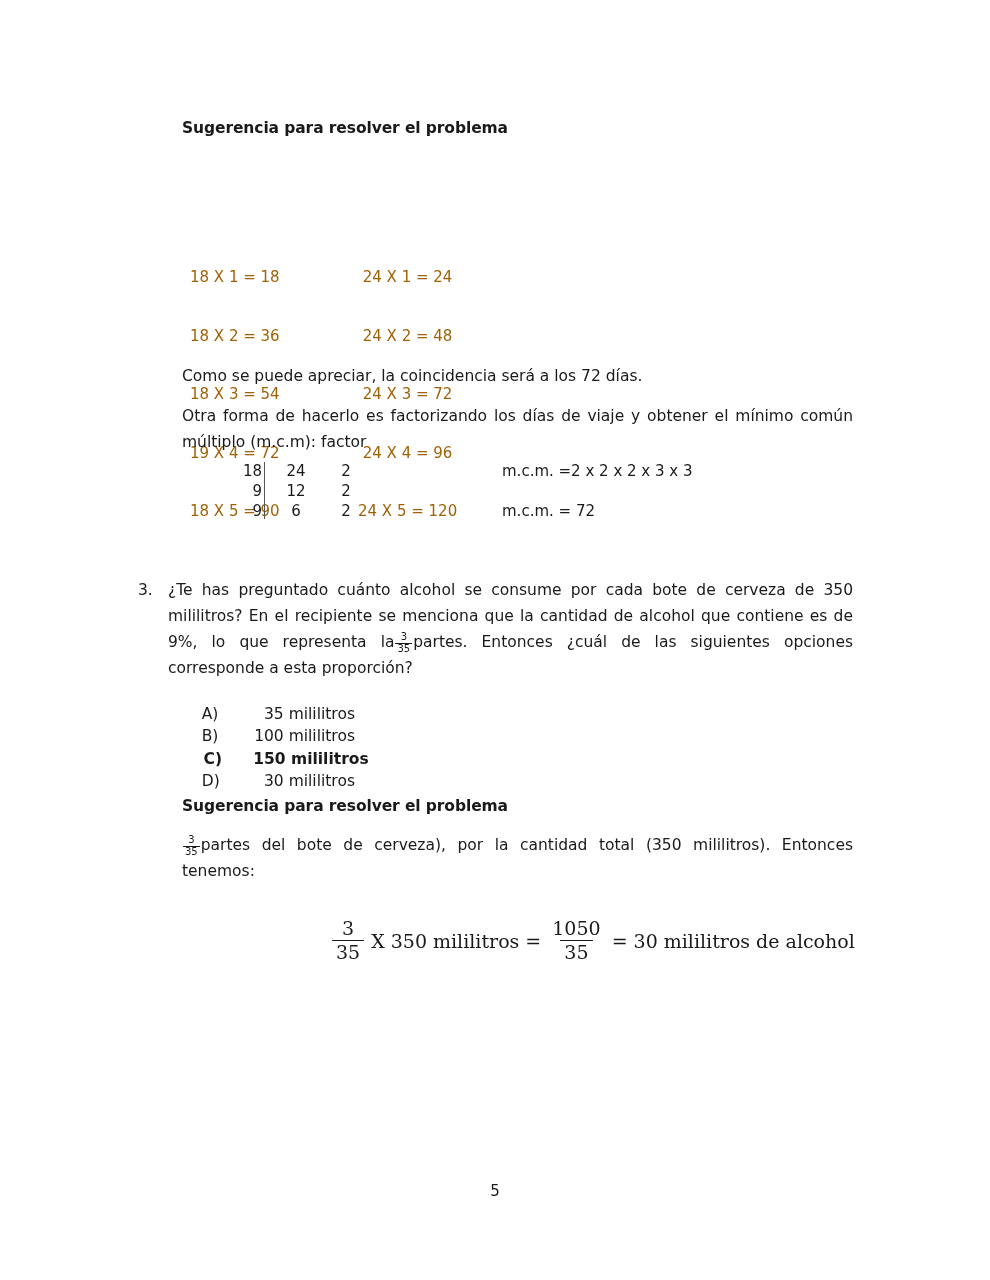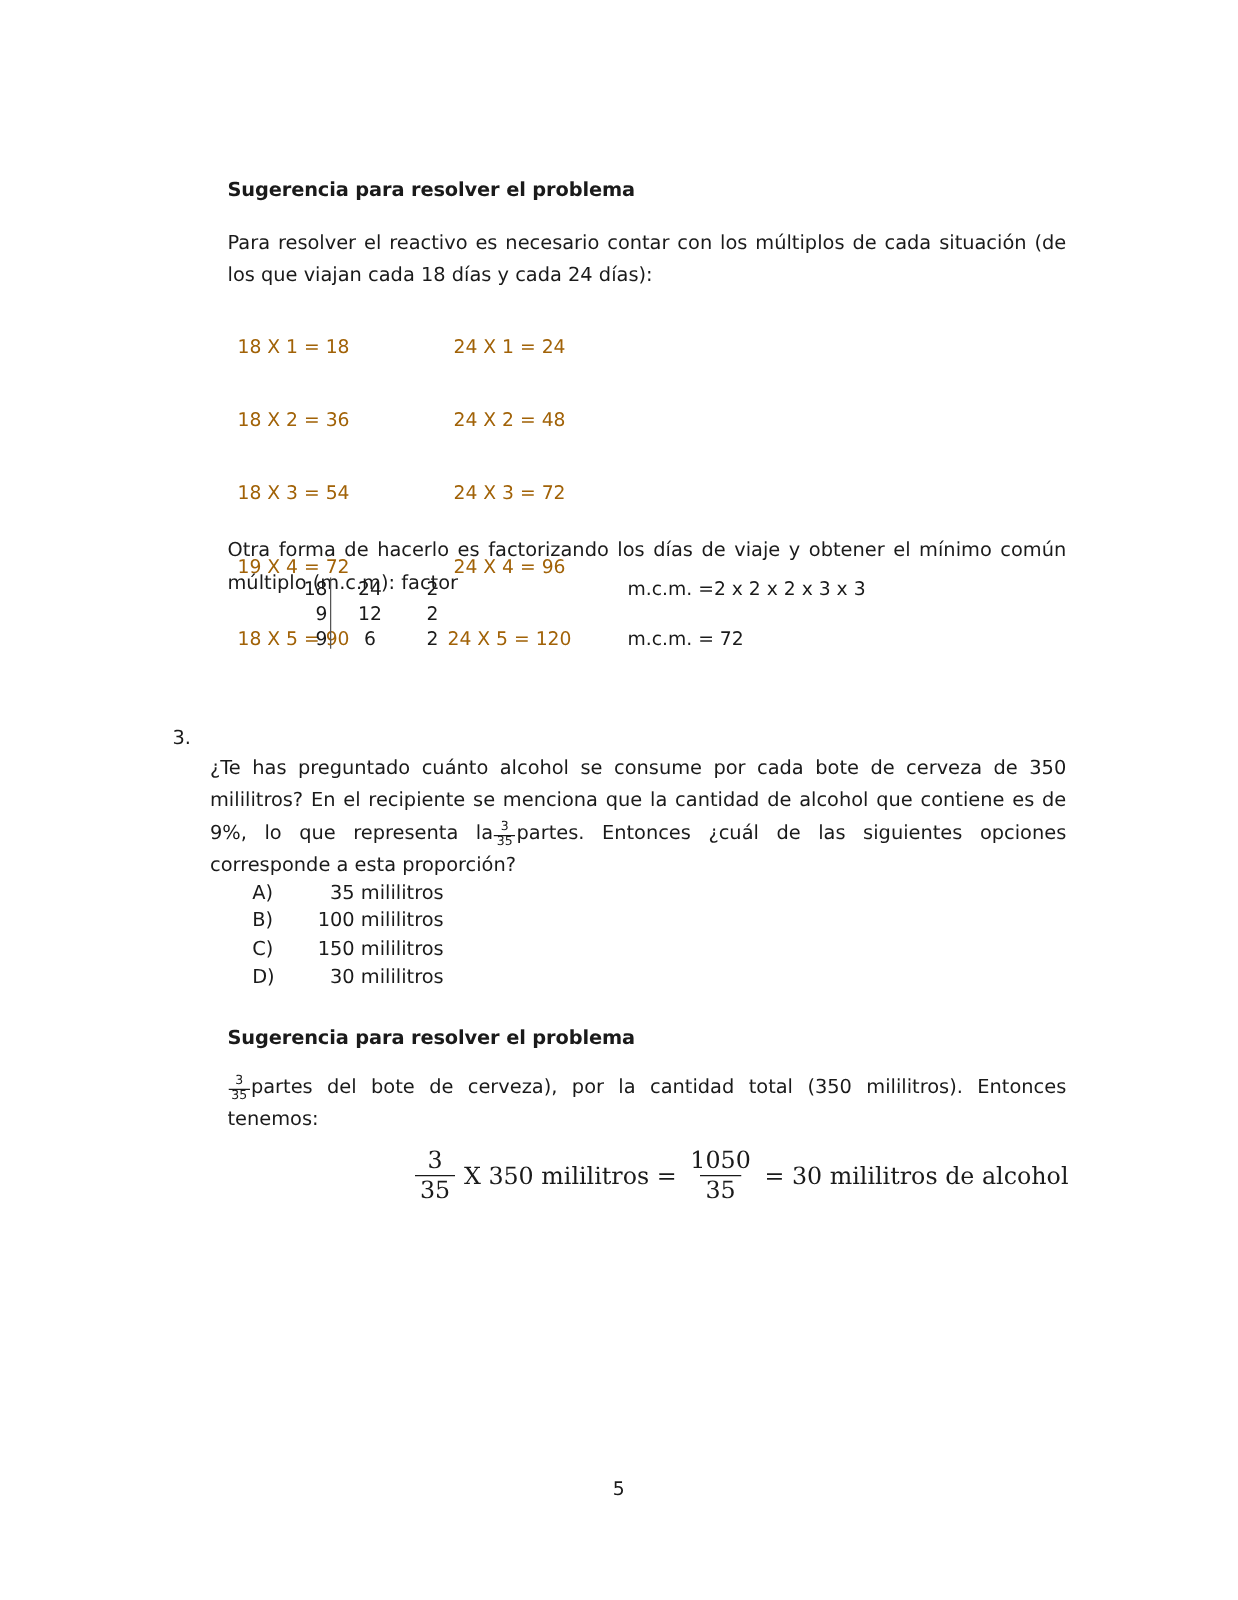--- a/index.html
+++ b/index.html
@@ -19,21 +19,20 @@
     position: absolute;
     inset: 0;
   }
 
   
   .block {
     position: absolute;
     font-size: 15.5px;
     line-height: 26px;
     color: #1a1a1a;
-    margin-top: 24px;
   }
   .heading {
     font-weight: bold;
     font-size: 15.5px;
     letter-spacing: -0.1px;
   }
   .para {
     text-align: justify;
     text-justify: inter-word;
   }
@@ -155,38 +154,38 @@
     left: 0;
   }
 </style>
 </head>
 <body>
 
 <div class="page">
 
   <div class="block heading" style="left:182px; top:115px; width:680px;">Sugerencia para resolver el problema</div>
 
-  <div class="block para" style="left:182px; top:157px; width:671px;">Para resolver el reactivo es necesario contar con los múltiplos de cada situación (de los que viajan cada 18 días y cada 24 días):</div>
 
   <div class="mult-table" style="left:190px; top:229px;">
     <span class="mult-row">18 X 1 = 18</span>
     <span class="mult-row">18 X 2 = 36</span>
     <span class="mult-row">18 X 3 = 54</span>
     <span class="mult-row">19 X 4 = 72</span>
     <span class="mult-row">18 X 5 = 90</span>
   </div>
 
   <div class="mult-table" style="left:358px; top:229px;text-align:center;">
     <span class="mult-row">24 X 1 = 24</span>
     <span class="mult-row">24 X 2 = 48</span>
     <span class="mult-row">24 X 3 = 72</span>
     <span class="mult-row">24 X 4 = 96</span>
     <span class="mult-row">24 X 5 = 120</span>
   </div>
 
+  <div class="block para" style="left:182px; top:363px; width:671px;">Como se puede apreciar, la coincidencia será a los 72 días.</div>
 
   <div class="block para" style="left:182px; top:403px; width:671px;">Otra forma de hacerlo es factorizando los días de viaje y obtener el mínimo común múltiplo (m.c.m): factor</div>
 
   <div class="factor-wrap" style="left:218px; top:461px;">
     <div class="fbar"></div>
     <div class="factor-grid">
       <div class="fcell c1">18</div>
       <div class="fcell"></div>
       <div class="fcell c2">24</div>
       <div class="fcell c3">2</div>
@@ -210,21 +209,21 @@
   <div class="q-number" style="left:138px; top:577px;">3.</div>
 
   <div class="block para" style="left:168px; top:577px; width:685px;"><span>¿Te has preguntado cuánto alcohol se consume por cada bote de cerveza de 350 mililitros? En el recipiente se menciona que la cantidad de alcohol que contiene es de 9%, lo que representa la</span><span class="frac"><span class="num">3</span><span class="den">35</span></span><span>partes. Entonces ¿cuál de las siguientes opciones corresponde a esta proporción?</span></div>
 
   <div class="opt-row" style="left:182px; top:680px;">
     <span class="opt-letter">A)</span><span class="opt-value">35</span> <span>mililitros</span>
   </div>
   <div class="opt-row" style="left:182px; top:702px;">
     <span class="opt-letter">B)</span><span class="opt-value">100</span> <span>mililitros</span>
   </div>
-  <div class="opt-row" style="left:182px; top:725px;">
+  <div class="opt-row" style="left:182px; top:725px;font-weight:bold;">
     <span class="opt-letter">C)</span><span class="opt-value">150</span> <span>mililitros</span>
   </div>
   <div class="opt-row" style="left:182px; top:747px;">
     <span class="opt-letter">D)</span><span class="opt-value">30</span> <span>mililitros</span>
   </div>
 
   <div class="block heading" style="left:182px; top:793px; width:680px;">Sugerencia para resolver el problema</div>
 
   <div class="block para" style="left:182px; top:832px; width:671px;"><span class="frac"><span class="num">3</span><span class="den">35</span></span><span>partes del bote de cerveza), por la cantidad total (350 mililitros). Entonces tenemos:</span></div>
 

